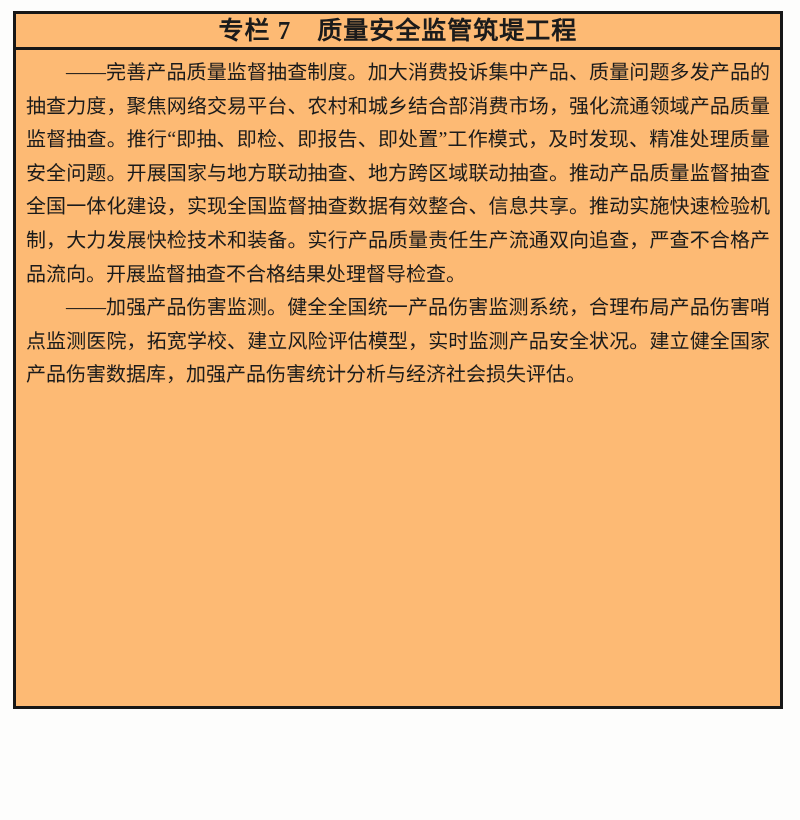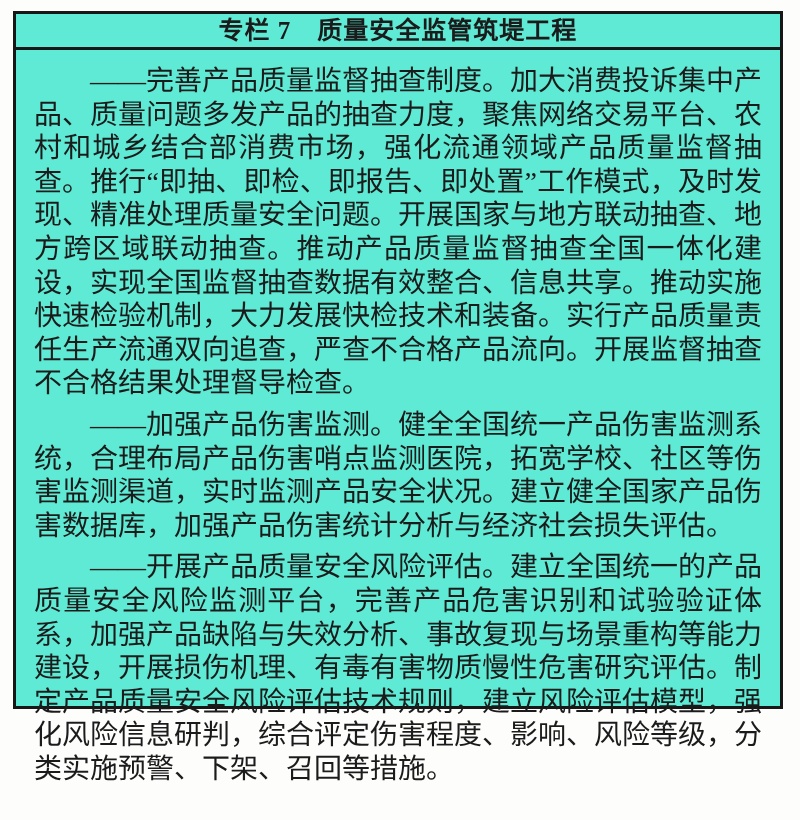--- a/index.html
+++ b/index.html
@@ -17,21 +17,21 @@
   }
   
   .panel {
     position: absolute;
     left: 13px;
     top: 11px;
     width: 770px;
     height: 698px;
     box-sizing: border-box;
     border: 3px solid #171717;
-    background: #5eead4;
+    background: #fdba74;
   }
   
   .title-bar {
     box-sizing: border-box;
     height: 36px;
     border-bottom: 3px solid #171717;
     display: flex;
     align-items: center;
     justify-content: center;
   }
@@ -42,37 +42,36 @@
     font-weight: 700;
     letter-spacing: 1px;
     white-space: nowrap;
   }
   
   .body-area {
     box-sizing: border-box;
     padding: 6px 10px 0 10px;
   }
   .para {
-    margin: 8px;
-    font-size: 28px;
+    margin: 0;
+    font-size: 20px;
     line-height: 33.6px;
     text-align: justify;
     text-justify: inter-ideograph;
     text-indent: 2em;
     letter-spacing: 0;
     word-break: break-all;
     overflow-wrap: break-word;
     color: #1b1b1b;
   }
 </style>
 </head>
 <body>
 
 <div class="panel">
   <div class="title-bar">
     <h1 class="panel-title">专栏 7　质量安全监管筑堤工程</h1>
   </div>
   <div class="body-area">
     <p class="para">——完善产品质量监督抽查制度。加大消费投诉集中产品、质量问题多发产品的抽查力度，聚焦网络交易平台、农村和城乡结合部消费市场，强化流通领域产品质量监督抽查。推行“即抽、即检、即报告、即处置”工作模式，及时发现、精准处理质量安全问题。开展国家与地方联动抽查、地方跨区域联动抽查。推动产品质量监督抽查全国一体化建设，实现全国监督抽查数据有效整合、信息共享。推动实施快速检验机制，大力发展快检技术和装备。实行产品质量责任生产流通双向追查，严查不合格产品流向。开展监督抽查不合格结果处理督导检查。</p>
-    <p class="para">——加强产品伤害监测。健全全国统一产品伤害监测系统，合理布局产品伤害哨点监测医院，拓宽学校、社区等伤害监测渠道，实时监测产品安全状况。建立健全国家产品伤害数据库，加强产品伤害统计分析与经济社会损失评估。</p>
-    <p class="para">——开展产品质量安全风险评估。建立全国统一的产品质量安全风险监测平台，完善产品危害识别和试验验证体系，加强产品缺陷与失效分析、事故复现与场景重构等能力建设，开展损伤机理、有毒有害物质慢性危害研究评估。制定产品质量安全风险评估技术规则，建立风险评估模型，强化风险信息研判，综合评定伤害程度、影响、风险等级，分类实施预警、下架、召回等措施。</p>
+    <p class="para">——加强产品伤害监测。健全全国统一产品伤害监测系统，合理布局产品伤害哨点监测医院，拓宽学校、建立风险评估模型，实时监测产品安全状况。建立健全国家产品伤害数据库，加强产品伤害统计分析与经济社会损失评估。</p>
   </div>
 </div>
 
 </body></html>

